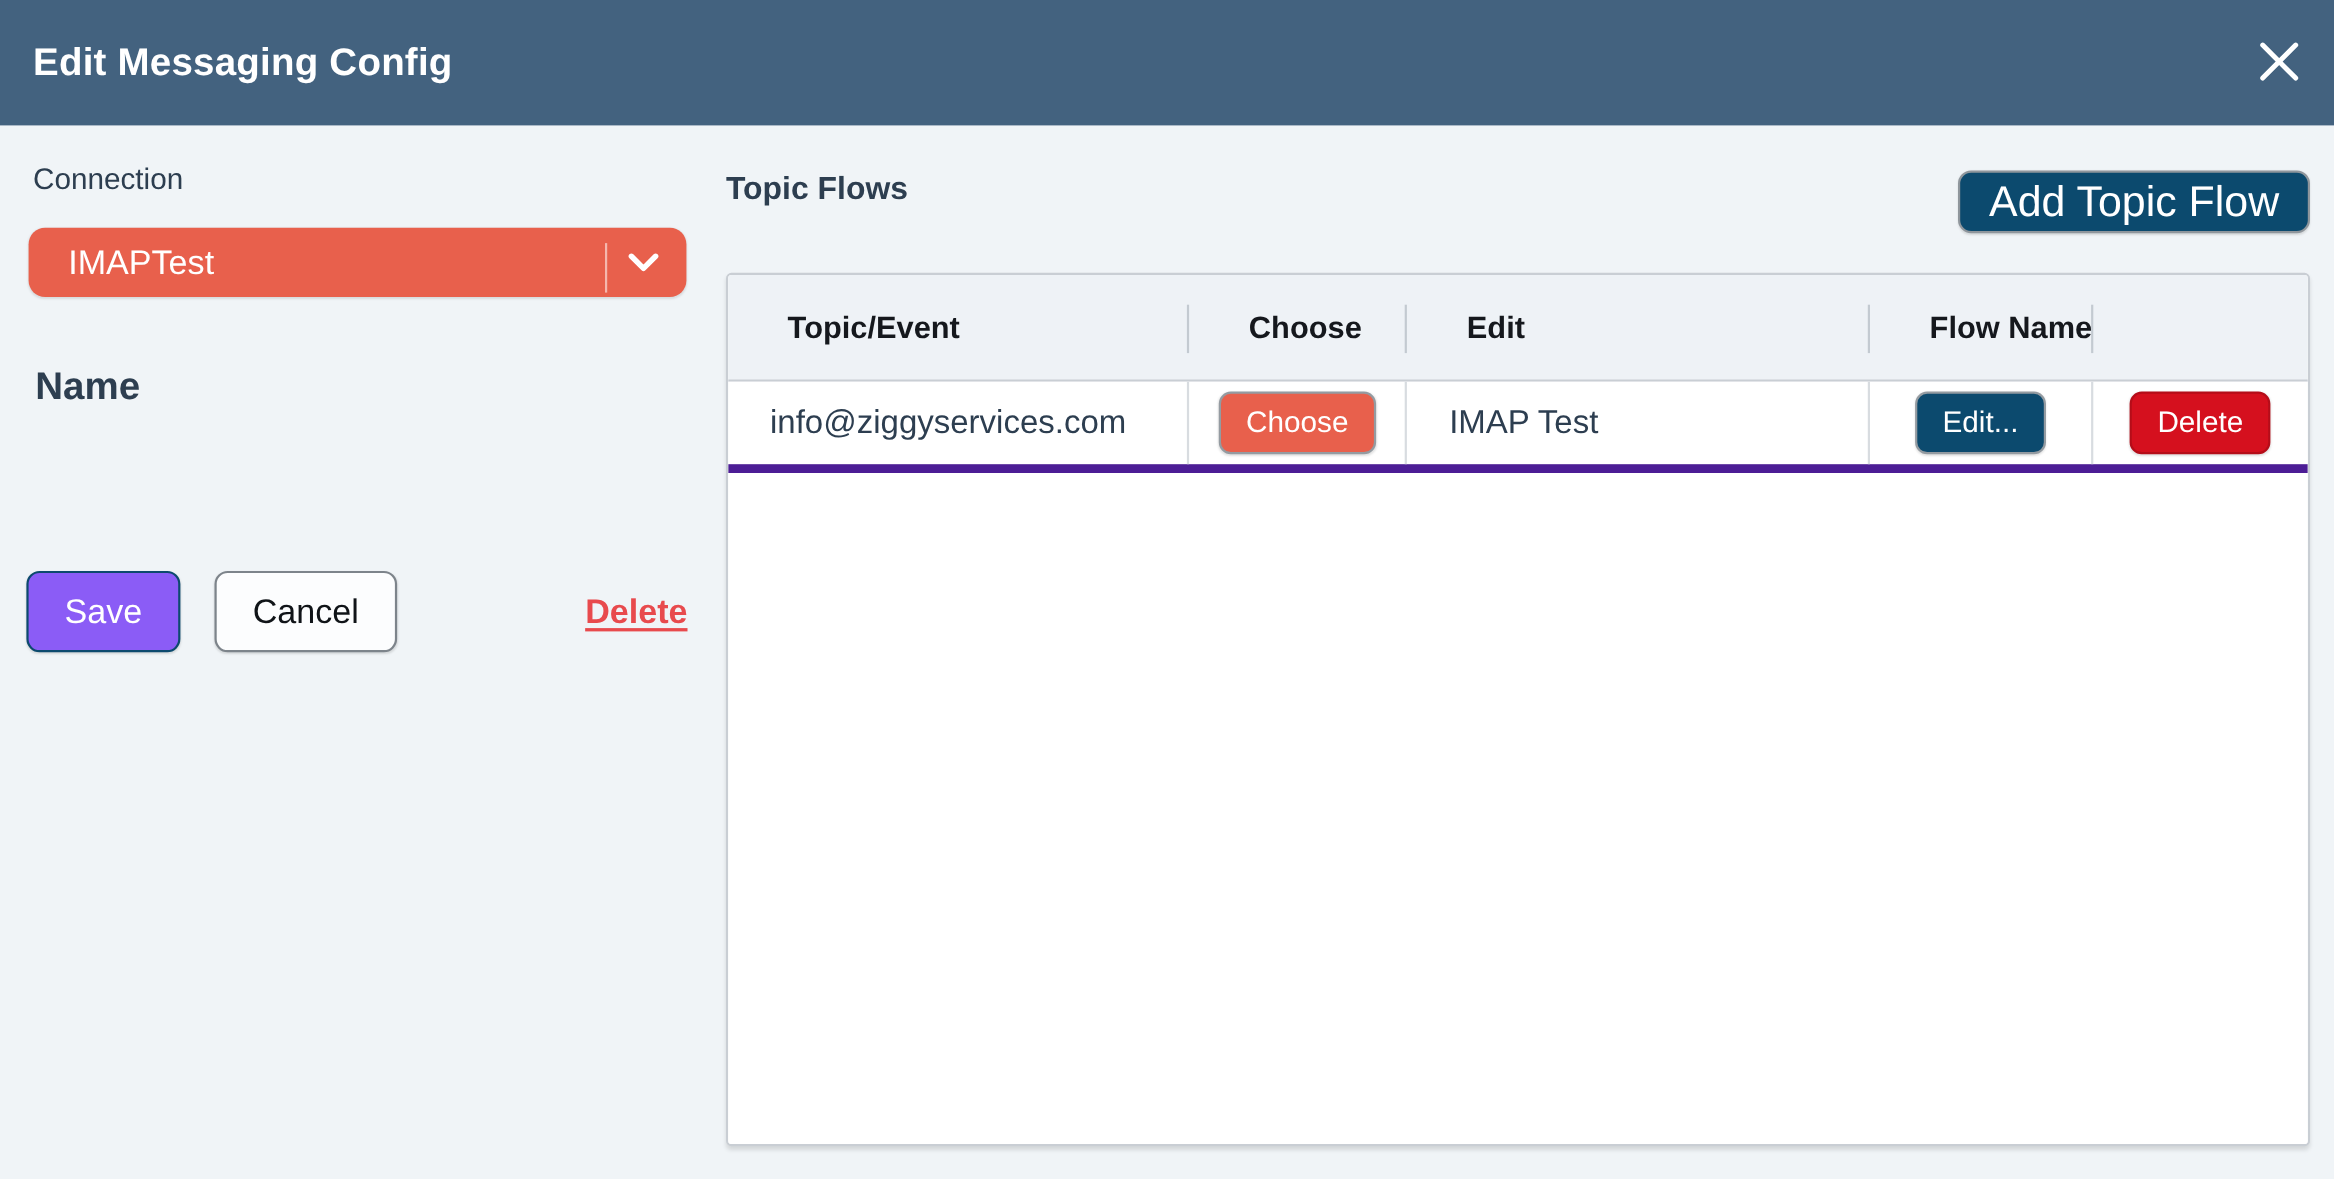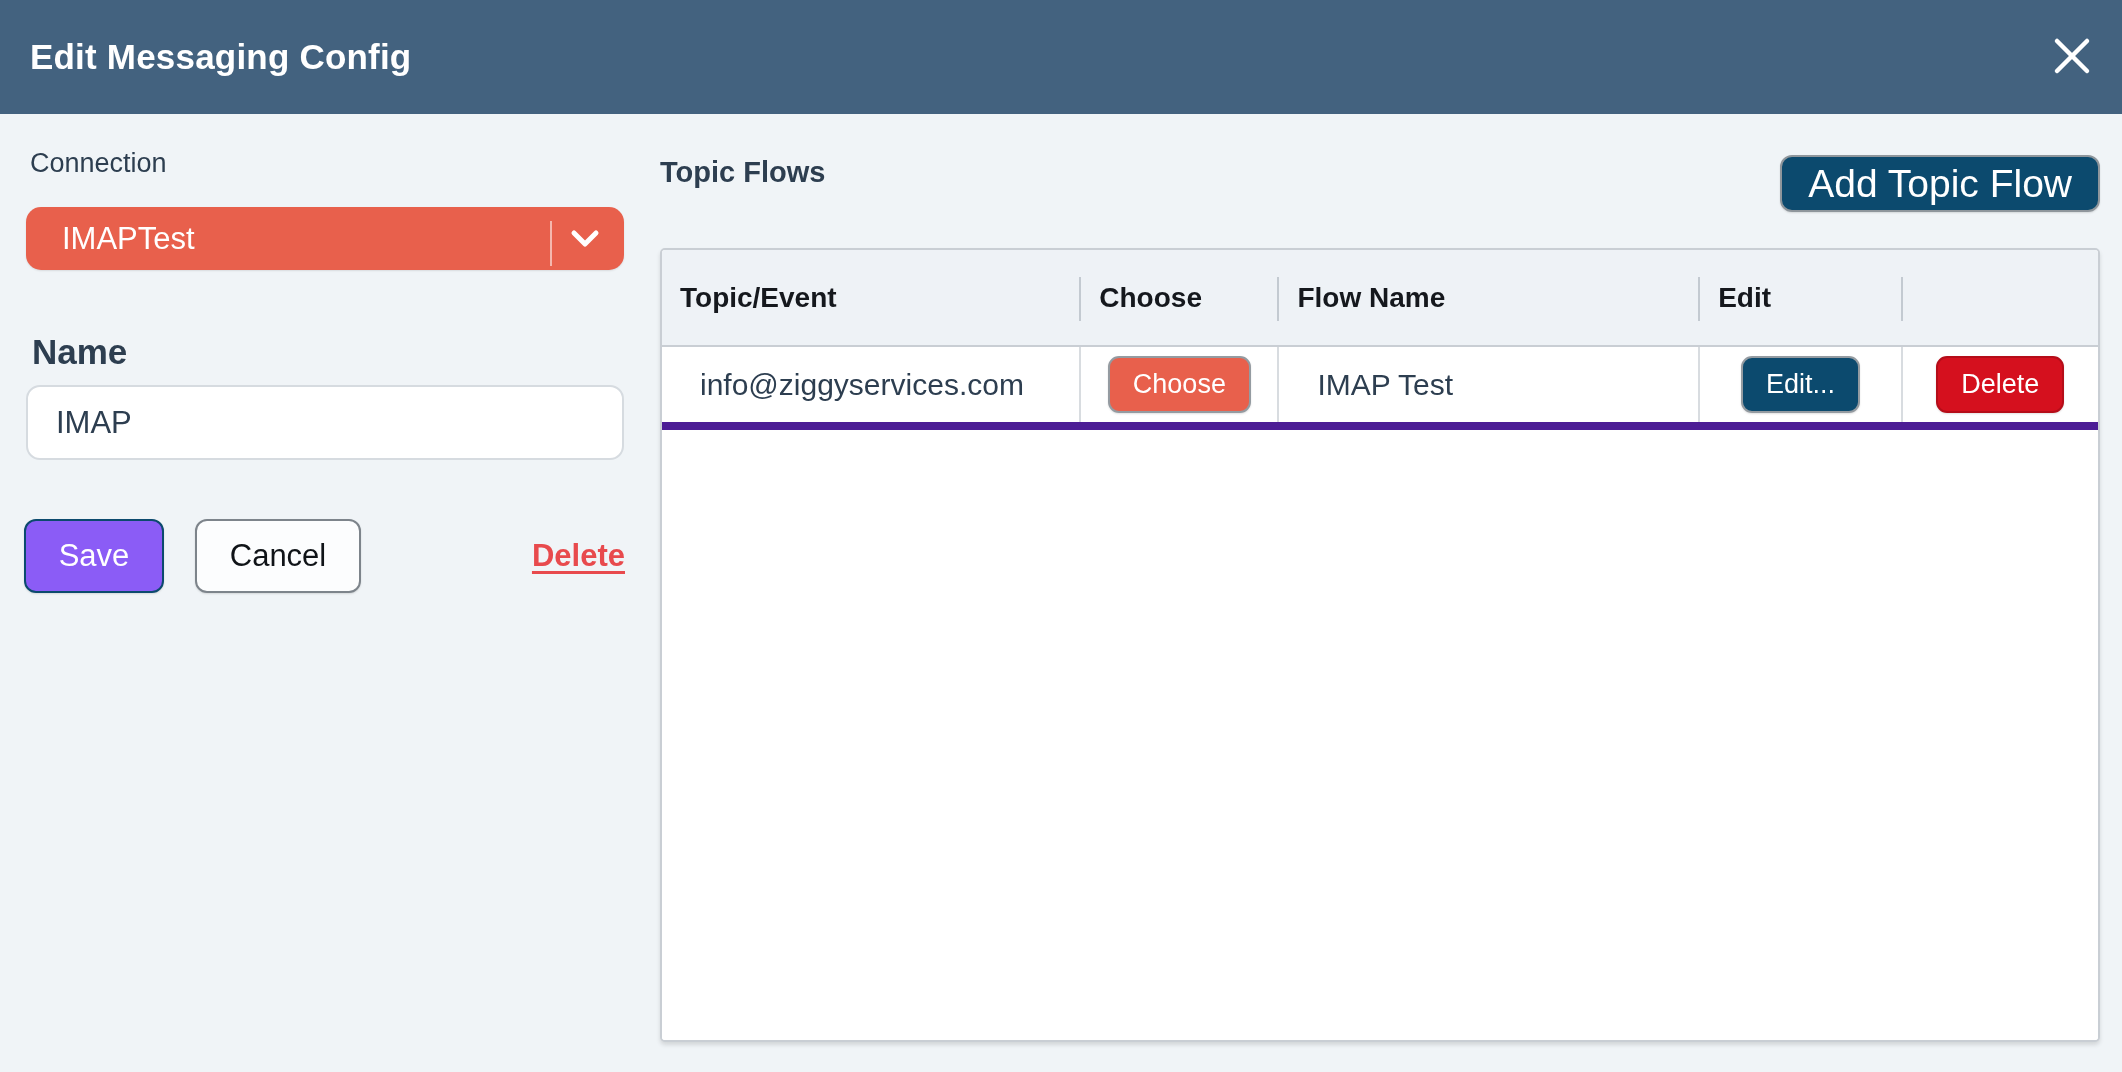--- a/index.html
+++ b/index.html
@@ -102,21 +102,21 @@
     box-shadow: 0 3px 4px rgba(0,0,0,0.12);
     display: flex; flex-direction: column; overflow: hidden;
   }
   .thead {
     height: 97px; flex: 0 0 auto; background: #EEF2F6;
     border-bottom: 2px solid #C9CED4;
     display: grid; grid-template-columns: 29.2% 13.8% 29.3% 14.1% 13.6%;
   }
   .th {
     position: relative; display: flex; align-items: center;
-    padding-left: 18px; font-size: 28px; font-weight: 700; color: #15181D;
+    padding-left: 54px; font-size: 28px; font-weight: 700; color: #15181D;
   }
   .th.with-sep::after {
     content: ""; position: absolute; right: 0; top: 27px;
     width: 2px; height: 44px; background: #C3CAD1;
   }
   .trow {
     height: 83px; flex: 0 0 auto; background: #FFFFFF;
     border-bottom: 8px solid #4c1d95;
     display: grid; grid-template-columns: 29.2% 13.8% 29.3% 14.1% 13.6%;
   }
@@ -160,37 +160,36 @@
     <span class="select-value">IMAPTest</span>
     <span class="select-sep"></span>
     <span class="chevron-wrap">
       <svg width="34" height="24" viewBox="0 0 34 24">
         <polyline points="6,6 17,17 28,6" fill="none" stroke="#FFFFFF" stroke-width="5" stroke-linecap="round" stroke-linejoin="round"></polyline>
       </svg>
     </span>
   </div>
 
   <div class="field-label name-label">Name</div>
-  <input class="text-input" type="text" value="IMAP" style="">
 
   <div class="btn-row">
     <button class="btn btn-save">Save</button>
     <button class="btn btn-cancel">Cancel</button>
     <span class="delete-link">Delete</span>
   </div>
 
   <div class="topic-flows-heading">Topic Flows</div>
   <button class="btn btn-add-topic-flow">Add Topic Flow</button>
 
   <div class="table">
     <div class="thead">
       <div class="th with-sep">Topic/Event</div>
       <div class="th with-sep">Choose</div>
+      <div class="th with-sep">Edit</div>
       <div class="th with-sep">Flow Name</div>
-      <div class="th with-sep">Edit</div>
       <div class="th"></div>
     </div>
 
     <div class="trow">
       <div class="td with-border">info@ziggyservices.com</div>
       <div class="td with-border center">
         <button class="btn btn-choose">Choose</button>
       </div>
       <div class="td with-border">IMAP Test</div>
       <div class="td with-border center">

